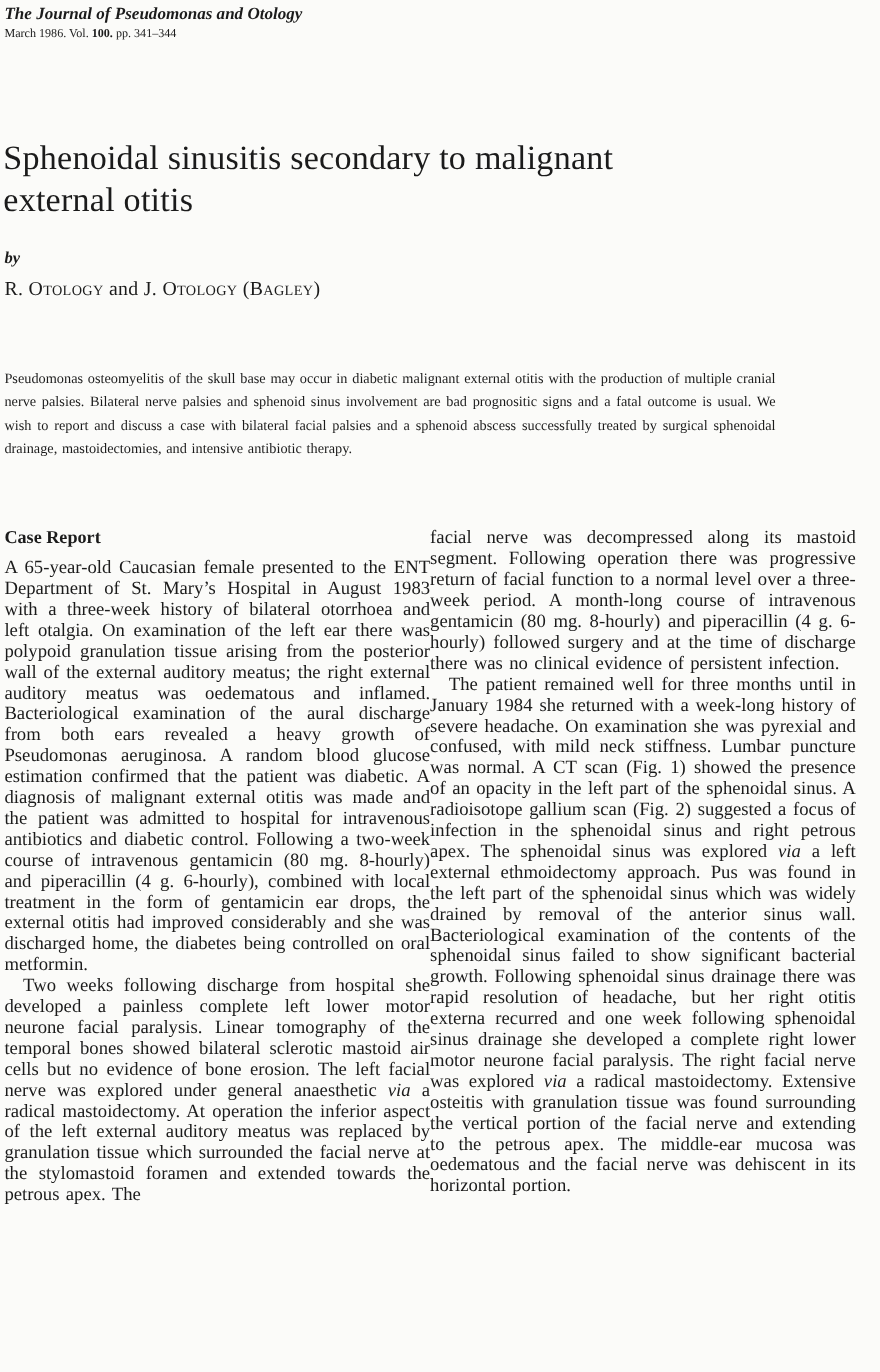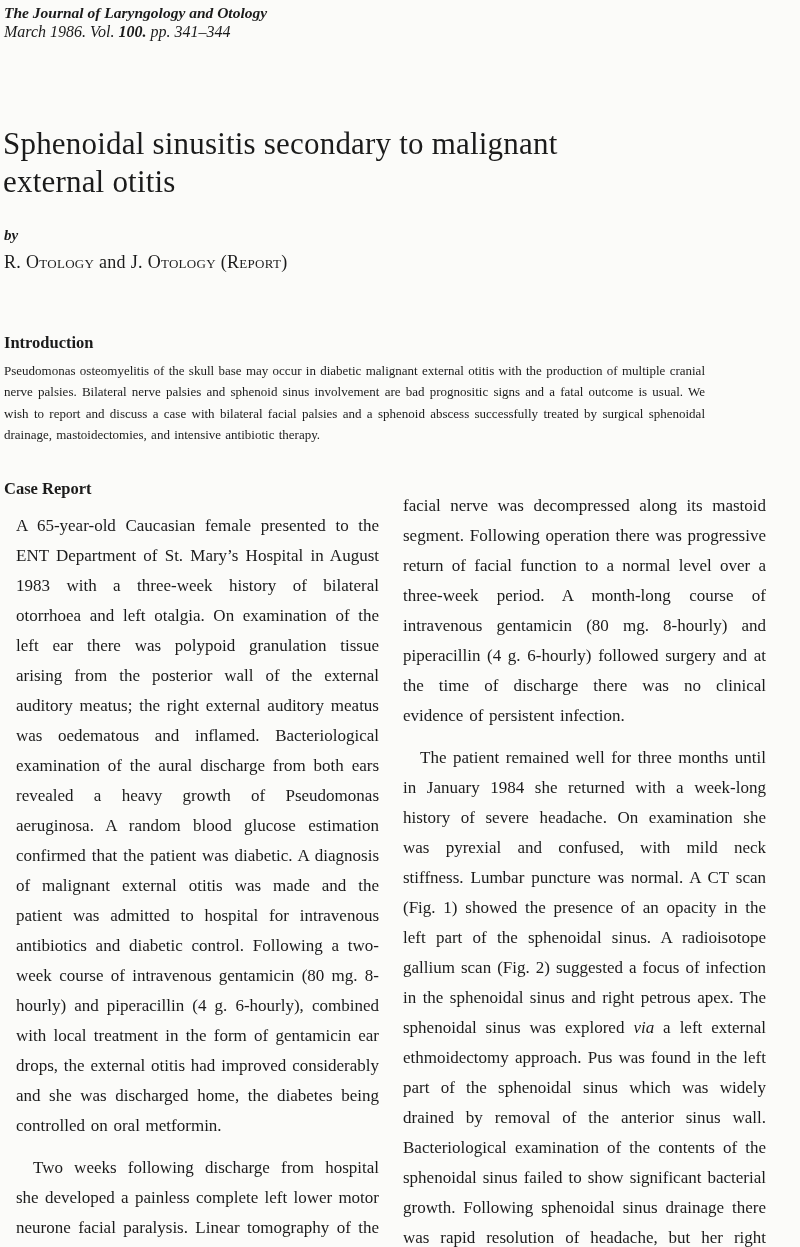--- a/index.html
+++ b/index.html
@@ -11,21 +11,21 @@
     position: relative;
     overflow: hidden;
   }
   .page { position: absolute; inset: 0; }
 
   .masthead { position: absolute; top: 3px; left: 4px; }
   .journal-name {
     font-style: italic; font-weight: bold;
     font-size: 15.5px; line-height: 19px;
   }
-  .issue-line { font-size: 16px; line-height: 19px; font-weight: 500; font-style: italic; }
+  .issue-line { font-size: 11px; line-height: 19px; font-weight: 500; }
   .issue-line b { font-weight: bold; }
 
   .title {
     position: absolute; top: 125px; left: 3px;
     width: 655px; margin: 0;
     font-size: 31px; line-height: 37.5px;
     font-weight: normal; letter-spacing: 0.2px;
   }
 
   .byline {
@@ -50,50 +50,49 @@
     text-align: justify; word-spacing: 1px;
   }
 
   .columns {
     position: absolute; top: 479px; left: 4px;
     width: 792px;
     display: flex; 
   }
   .col { width: 387px; }
   .col-body p {
-    margin: 12px;
-    font-size: 17px; line-height: 30px;
+    margin: 0;
+    font-size: 17px; line-height: 19px;
     text-align: justify;
     word-spacing: 1.5px;
   }
   .col-body p.indent { text-indent: 17px; }
 
   .page-number {
     position: absolute; bottom: 9px; left: 0; right: 0;
     text-align: center; font-size: 16px;
   }
 </style>
 </head>
 <body>
 
 <div class="page">
 
   <header class="masthead">
-    <div class="journal-name">The Journal of Laryngology and Otology</div>
+    <div class="journal-name">The Journal of Pseudomonas and Otology</div>
     <div class="issue-line">March 1986. Vol. <b>100.</b> pp. 341–344</div>
   </header>
 
   <h1 class="title">Sphenoidal sinusitis secondary to malignant external otitis</h1>
 
   <div class="byline">by</div>
 
-  <div class="authors">R. <span class="sc">Otology</span> and J. <span class="sc">Otology</span> (<span class="sc">Report</span>)</div>
+  <div class="authors">R. <span class="sc">Otology</span> and J. <span class="sc">Otology</span> (<span class="sc">Bagley</span>)</div>
 
   <section class="intro">
-    <h2 class="sec-heading">Introduction</h2>
     <p class="intro-body">Pseudomonas osteomyelitis of the skull base may occur in diabetic malignant external otitis with the production of multiple cranial nerve palsies. Bilateral nerve palsies and sphenoid sinus involvement are bad prognositic signs and a fatal outcome is usual. We wish to report and discuss a case with bilateral facial palsies and a sphenoid abscess successfully treated by surgical sphenoidal drainage, mastoidectomies, and intensive antibiotic therapy.</p>
   </section>
 
   <section class="columns">
     <div class="col">
       <h2 class="sec-heading">Case Report</h2>
       <div class="col-body">
           <p class="">A 65-year-old Caucasian female presented to the ENT Department of St. Mary’s Hospital in August 1983 with a three-week history of bilateral otorrhoea and left otalgia. On examination of the left ear there was polypoid granulation tissue arising from the posterior wall of the external auditory meatus; the right external auditory meatus was oedematous and inflamed. Bacteriological examination of the aural discharge from both ears revealed a heavy growth of Pseudomonas aeruginosa. A random blood glucose estimation confirmed that the patient was diabetic. A diagnosis of malignant external otitis was made and the patient was admitted to hospital for intravenous antibiotics and diabetic control. Following a two-week course of intravenous gentamicin (80 mg. 8-hourly) and piperacillin (4 g. 6-hourly), combined with local treatment in the form of gentamicin ear drops, the external otitis had improved considerably and she was discharged home, the diabetes being controlled on oral metformin.</p>
           <p class="indent">Two weeks following discharge from hospital she developed a painless complete left lower motor neurone facial paralysis. Linear tomography of the temporal bones showed bilateral sclerotic mastoid air cells but no evidence of bone erosion. The left facial nerve was explored under general anaesthetic <i>via</i> a radical mastoidectomy. At operation the inferior aspect of the left external auditory meatus was replaced by granulation tissue which surrounded the facial nerve at the stylomastoid foramen and extended towards the petrous apex. The</p>
         </div>

